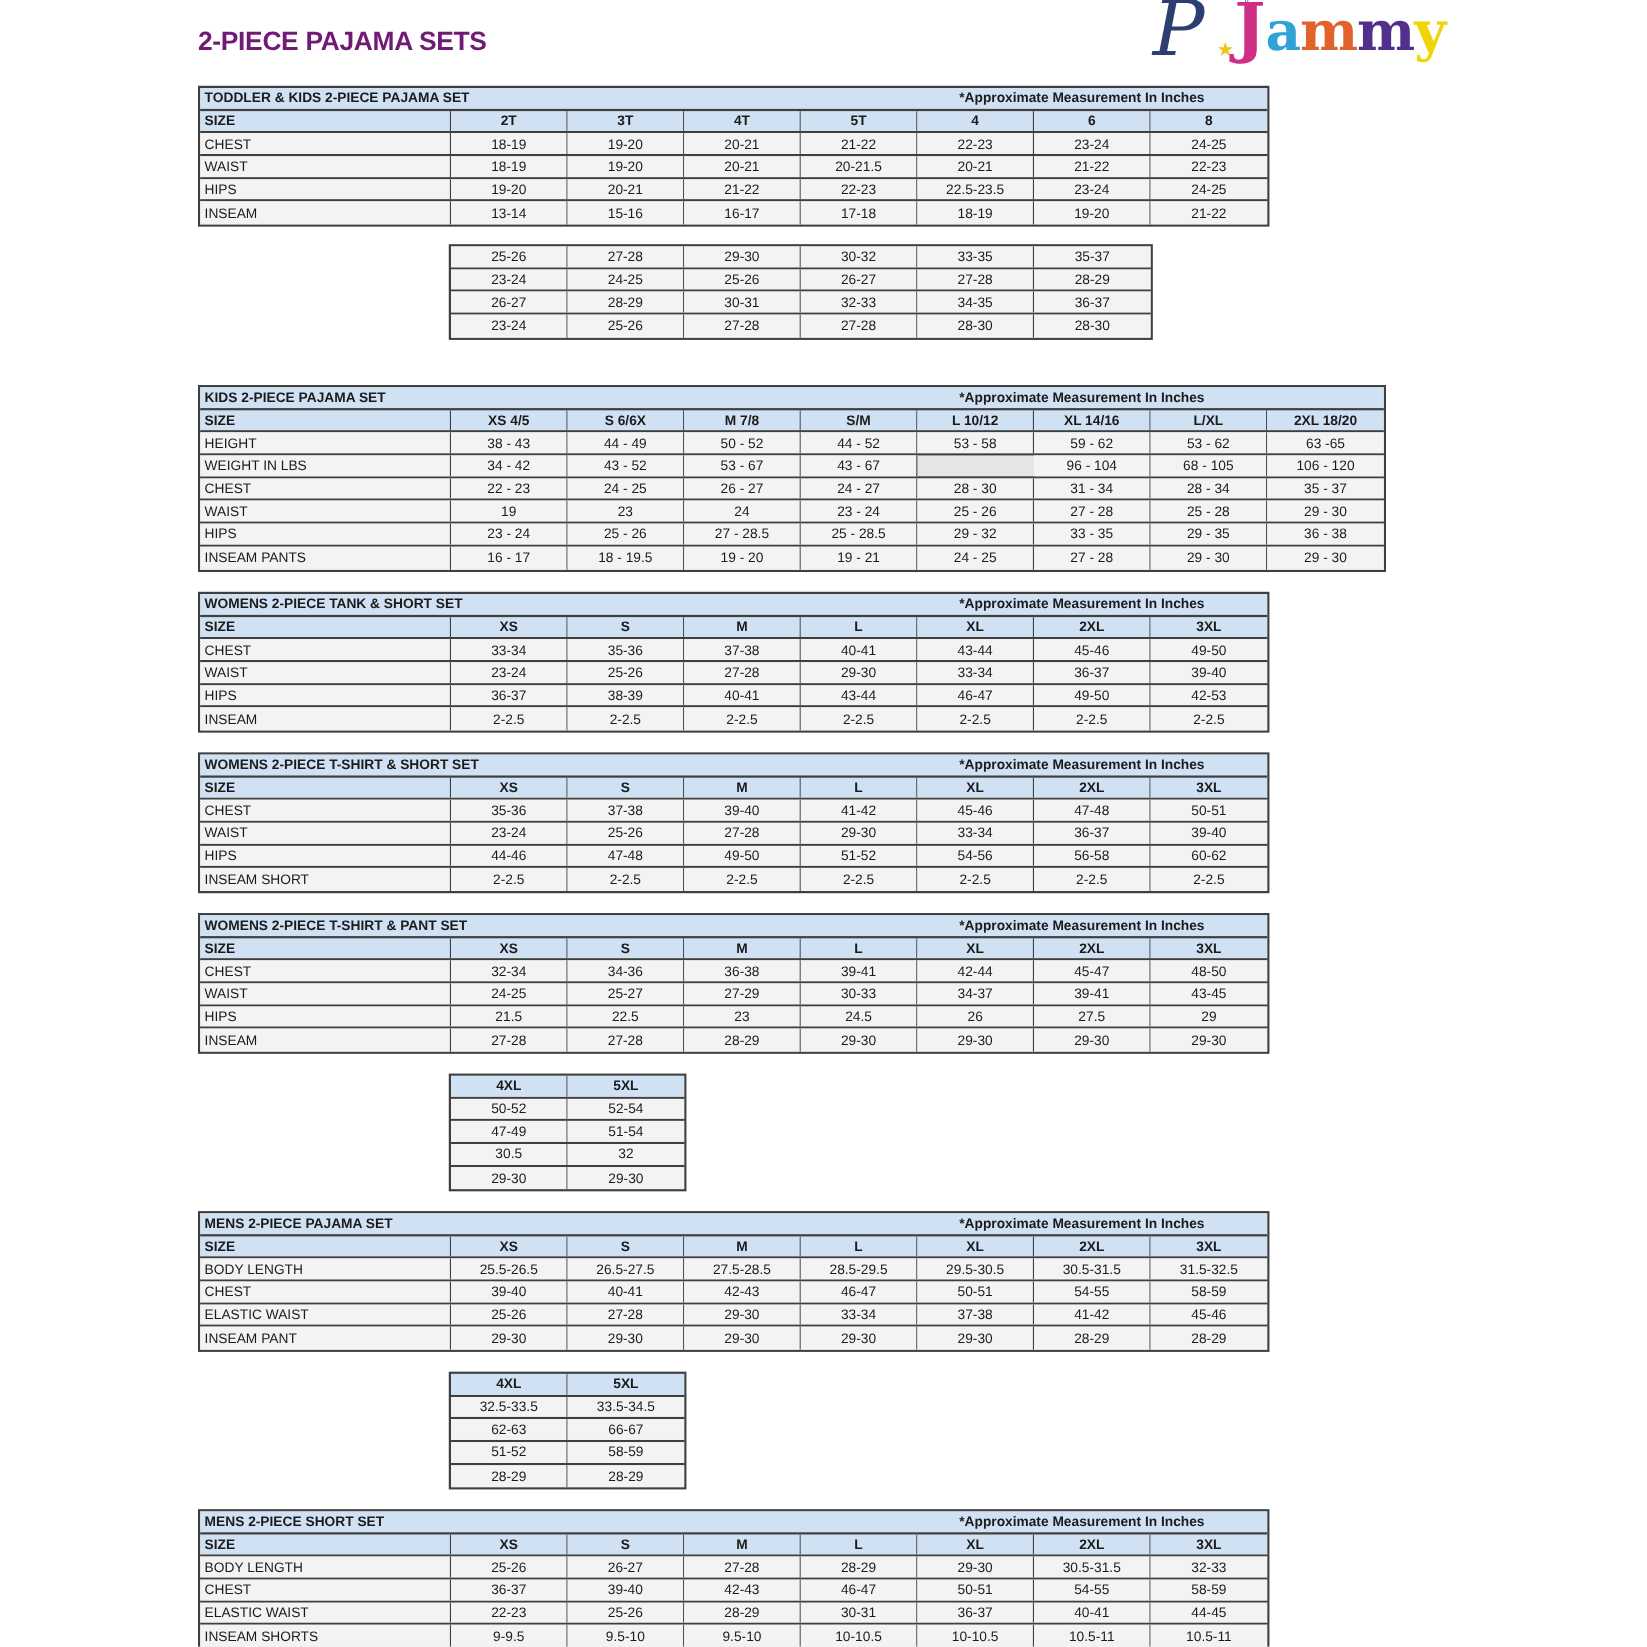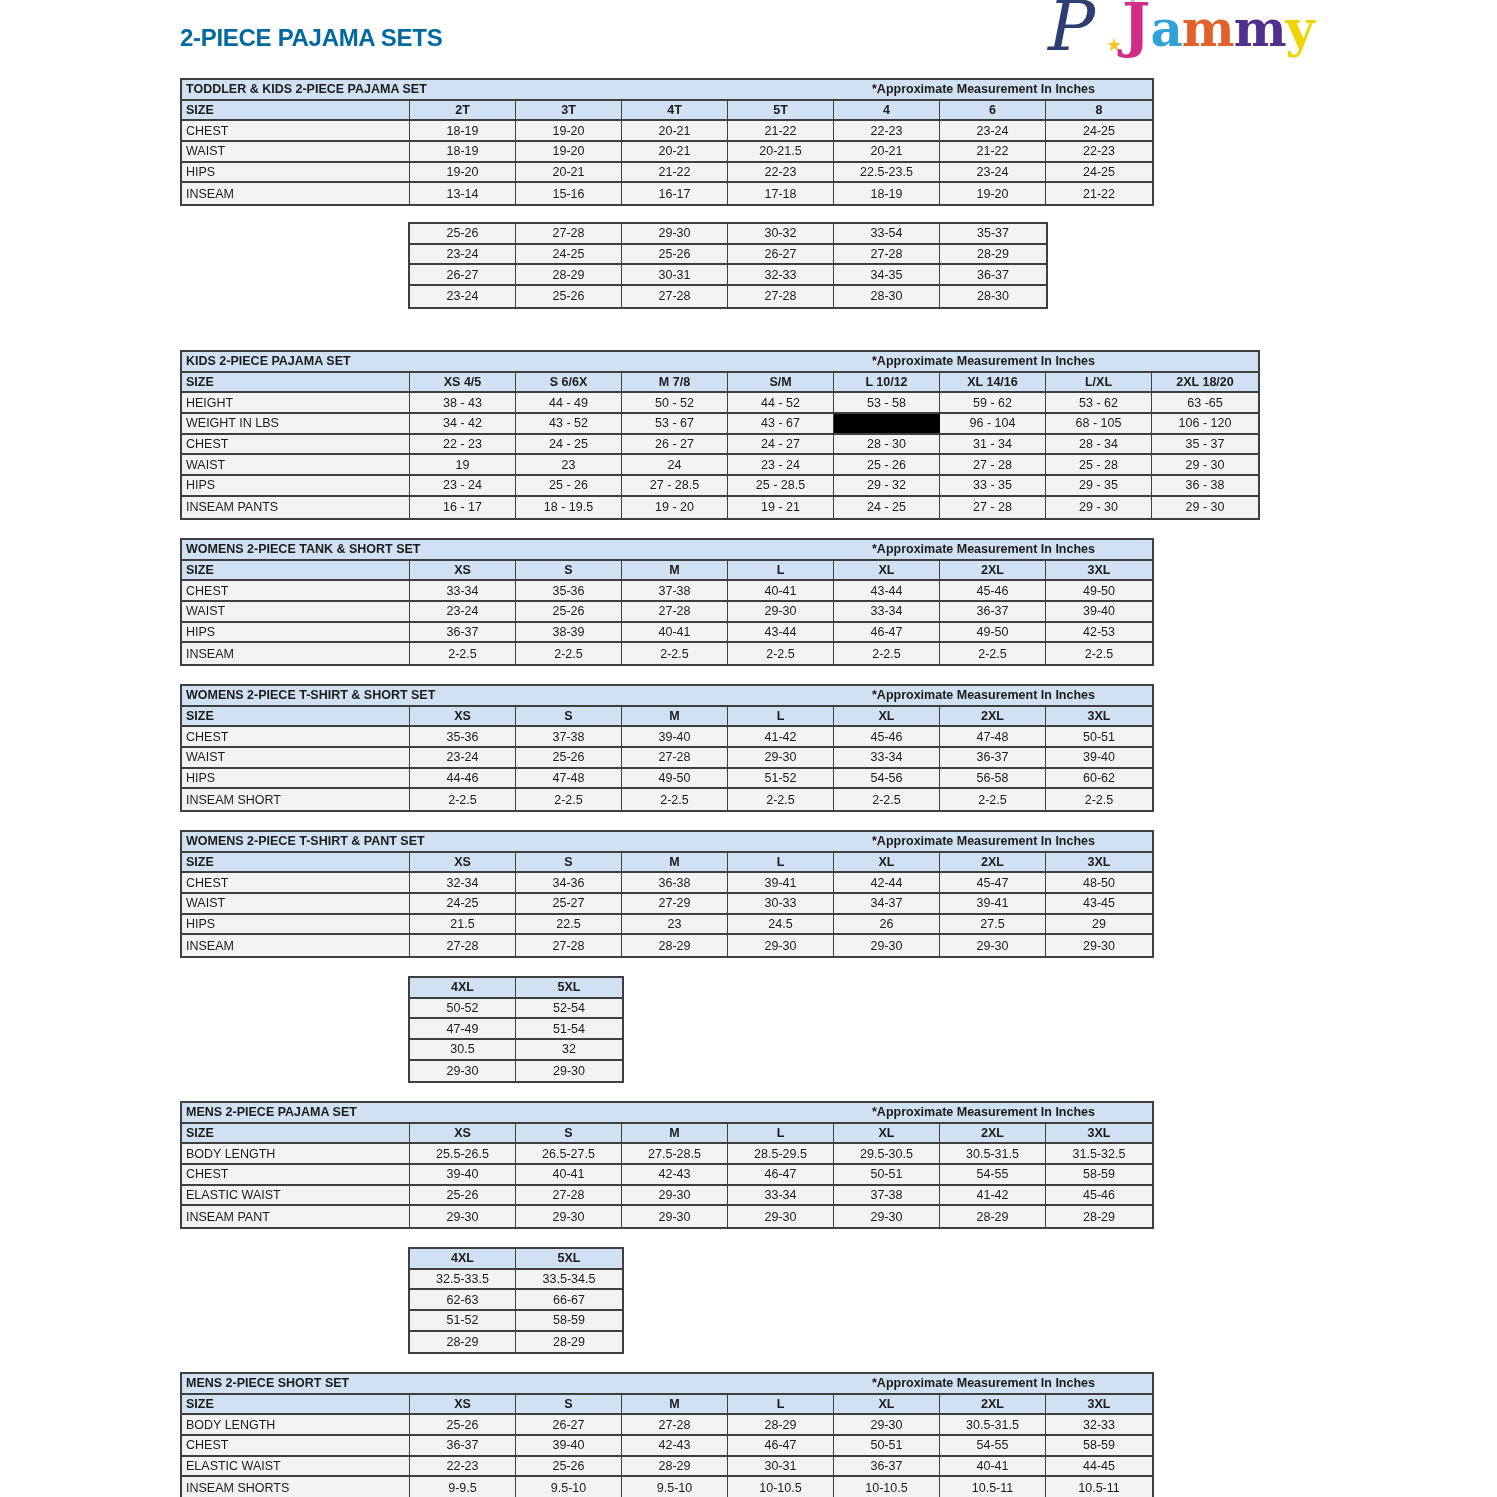--- a/index.html
+++ b/index.html
@@ -3,38 +3,38 @@
 <meta charset="utf-8">
 <style>
   html,body{margin:0;padding:0;background:#ffffff;}
   #canvas{
     position:relative;width:1497px;height:1497px;background:#ffffff;
     font-family:"Liberation Sans", sans-serif;overflow:hidden;
     --hdr:#cfe1f2; --rowbg:#f3f3f3; --bord:#3f3f3f; --ink:#1b1b1b;
   }
   .page-title{
     position:absolute;left:180px;top:24px;margin:0;
-    font-size:24px;font-weight:bold;color:#0369a1;letter-spacing:-0.3px;
+    font-size:24px;font-weight:bold;color:#701a75;letter-spacing:-0.3px;
   }
   
   .logo{position:absolute;left:1048px;top:0;width:290px;height:74px;}
   .logo-p{
     position:absolute;left:0px;top:-14px;
     font-family:"DejaVu Serif", serif;font-style:italic;font-weight:normal;
     font-size:70px;line-height:80px;
   }
   .logo-star{position:absolute;left:58px;top:34px;font-size:18px;}
   .logo-moon{position:absolute;left:82px;top:-8px;font-size:16px;transform:rotate(25deg);}
   .logo-word{position:absolute;left:74px;top:-14px;line-height:78px;white-space:nowrap;
     font-family:"DejaVu Serif", serif;font-weight:bold;}
   .logo-word .logo-cap{font-size:60px;}
   .logo-word .logo-low{font-size:50px;letter-spacing:-1px;}
   
   .sztable{
-    position:absolute;border:2px solid var(--bord);background:#000000;
+    position:absolute;border:2px solid var(--bord);background:#e5e5e5;
     box-sizing:border-box;color:var(--ink);
   }
   .trow{display:flex;height:20.7px;box-sizing:border-box;border-bottom:2px solid var(--bord);}
   .trow:last-child{border-bottom:none;}
   .title-row{background:var(--hdr);position:relative;align-items:center;}
   .tname{font-weight:bold;font-size:12.5px;padding-left:4px;white-space:nowrap;}
   .tnote{position:absolute;left:690px;top:0;height:100%;display:flex;align-items:center;
     font-weight:bold;font-size:12.5px;white-space:nowrap;}
   .cell{
     box-sizing:border-box;border-right:1px solid var(--bord);
@@ -114,21 +114,21 @@
           <div class="cell vcell" style="width: 106px;">19-20</div>
           <div class="cell vcell" style="width: 106px;">21-22</div>
         </div>
       </div>
       <div class="sztable" style="left: 408px; top: 222px; width: 640px;">
         <div class="trow data-row">
           <div class="cell vcell" style="width: 106px;">25-26</div>
           <div class="cell vcell" style="width: 106px;">27-28</div>
           <div class="cell vcell" style="width: 106px;">29-30</div>
           <div class="cell vcell" style="width: 106px;">30-32</div>
-          <div class="cell vcell" style="width: 106px;">33-54</div>
+          <div class="cell vcell" style="width: 106px;">33-35</div>
           <div class="cell vcell" style="width: 106px;">35-37</div>
         </div>
         <div class="trow data-row">
           <div class="cell vcell" style="width: 106px;">23-24</div>
           <div class="cell vcell" style="width: 106px;">24-25</div>
           <div class="cell vcell" style="width: 106px;">25-26</div>
           <div class="cell vcell" style="width: 106px;">26-27</div>
           <div class="cell vcell" style="width: 106px;">27-28</div>
           <div class="cell vcell" style="width: 106px;">28-29</div>
         </div>

